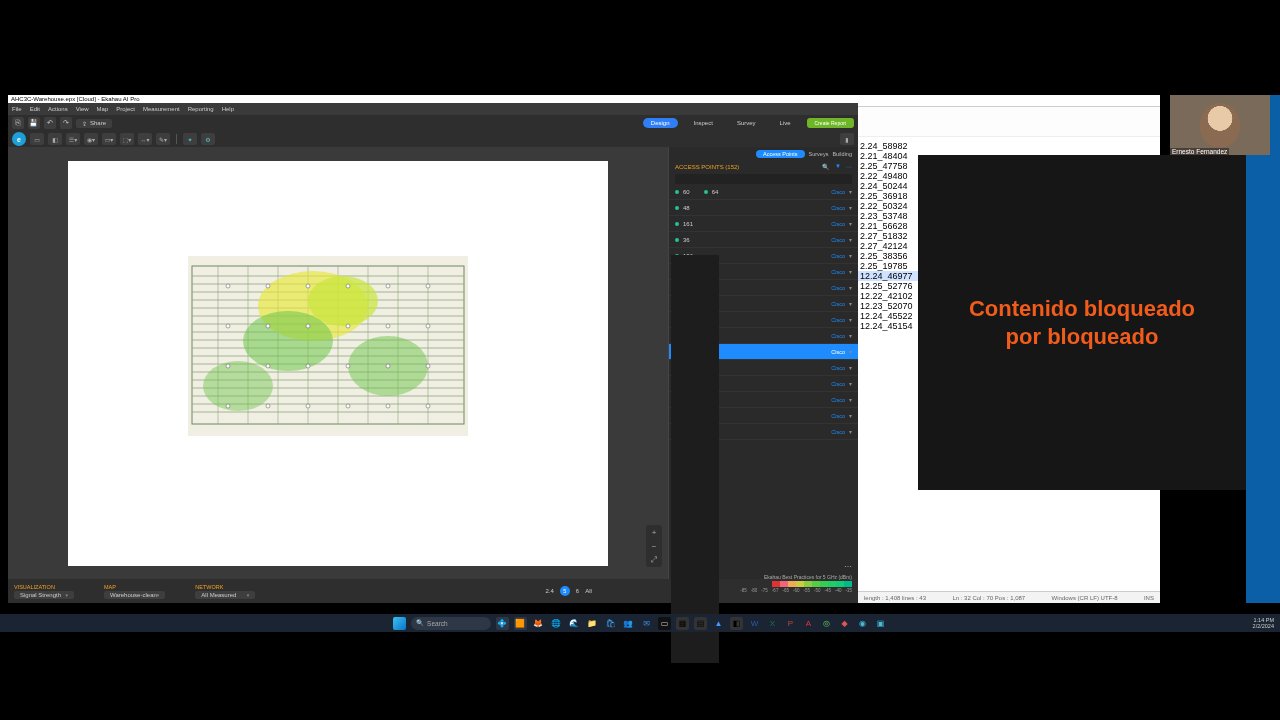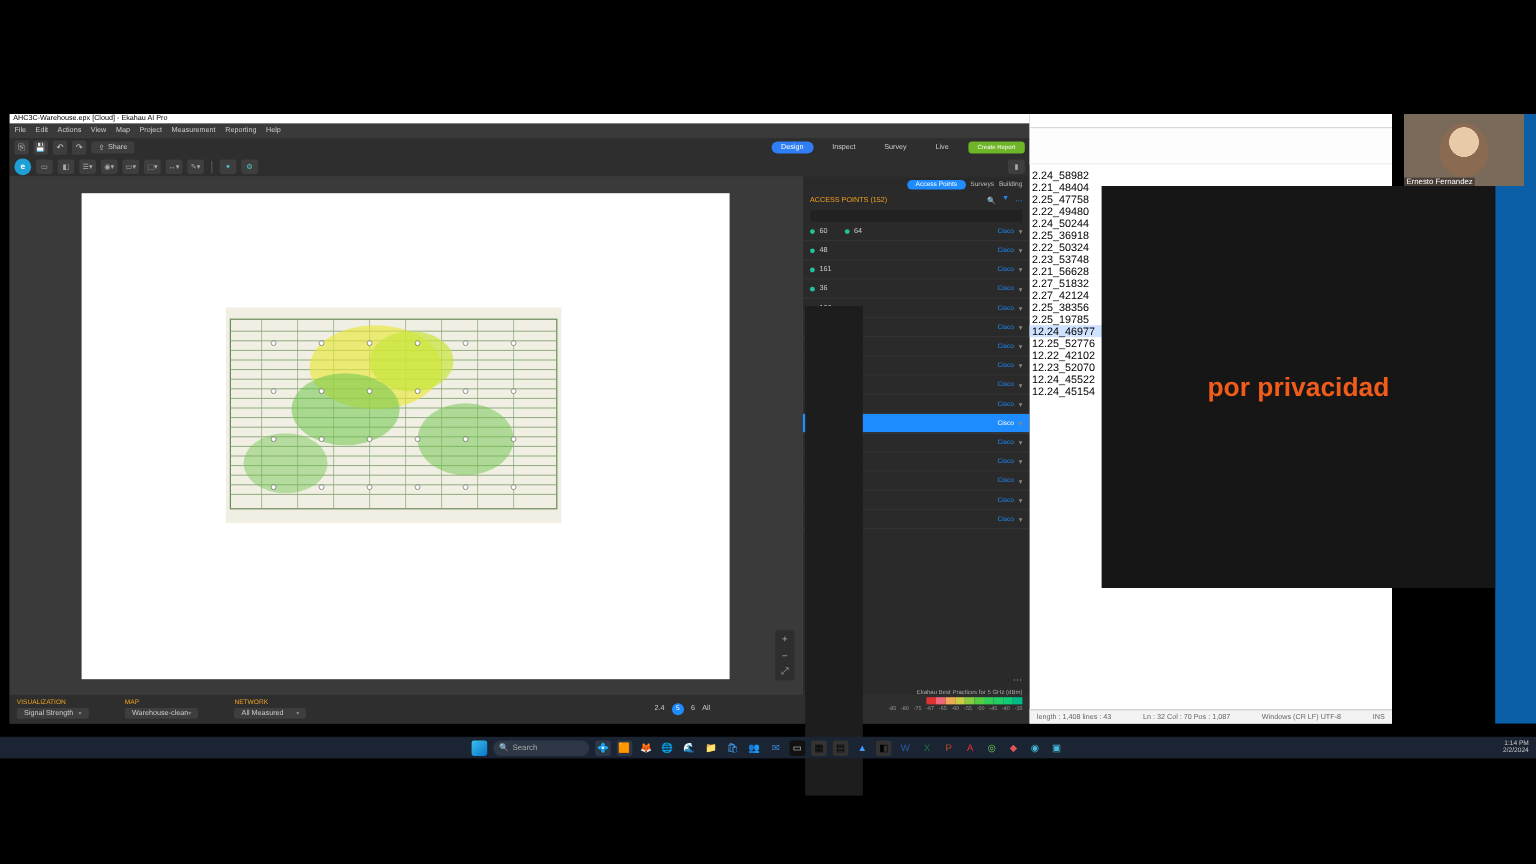--- a/index.html
+++ b/index.html
@@ -462,21 +462,22 @@
   <div class="note-status">
     <span>length : 1,408   lines : 43</span>
     <span>Ln : 32   Col : 70   Pos : 1,087</span>
     <span>Windows (CR LF)   UTF-8</span>
     <span>INS</span>
   </div>
 </div>
 
 <div class="blocked">
   <div class="blocked-text">
-    <div>por privacidad</div>
+    <div>Contenido bloqueado</div>
+    <div>por bloqueado</div>
   </div>
 </div>
 
 <div class="webcam">
   <span class="webcam-name">Ernesto Fernandez</span>
 </div>
 
 <div class="taskbar">
   <div class="taskbar-inner">
     <div class="tb-win"></div>

